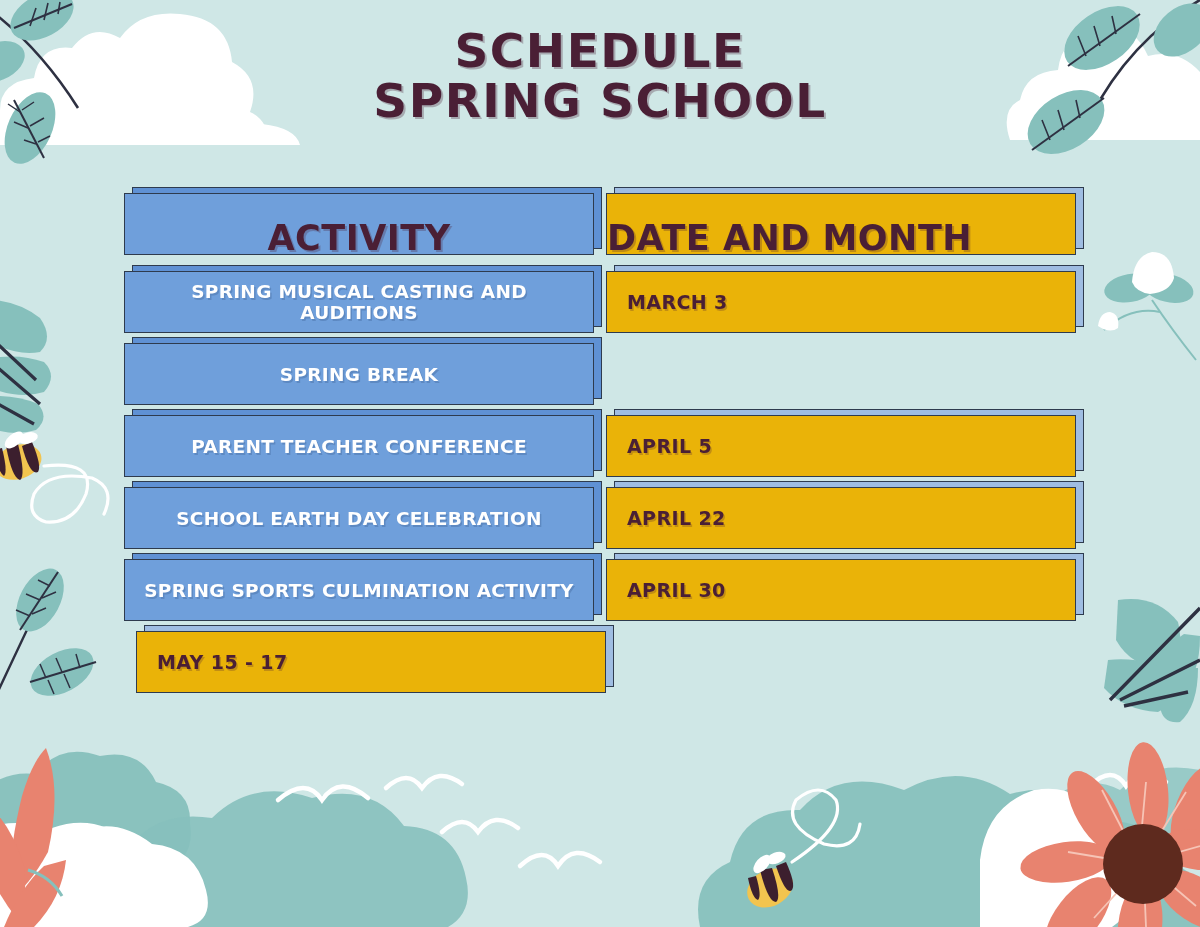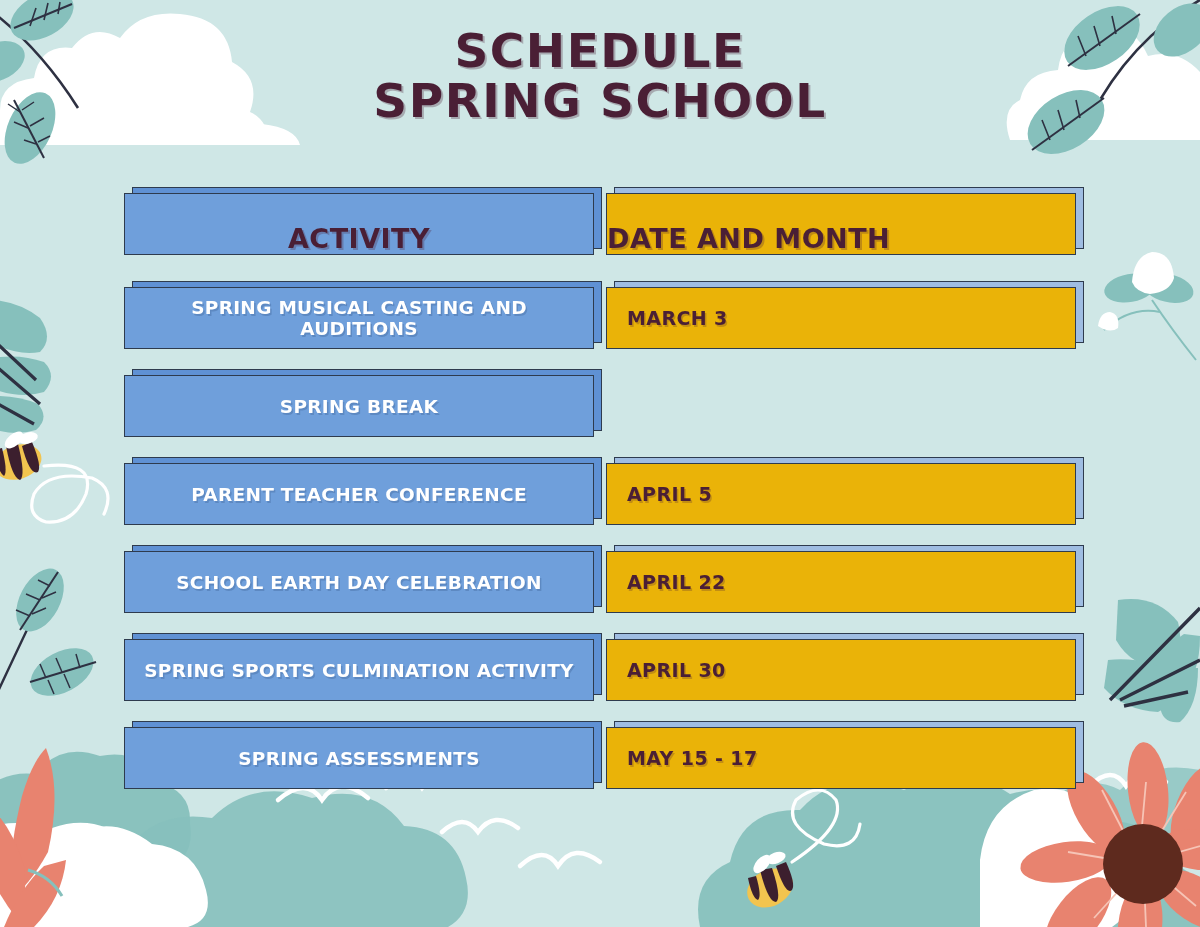--- a/index.html
+++ b/index.html
@@ -38,21 +38,21 @@
     left:124px; top:193px;
     width:952px;
     z-index:4;
   }
   .row {
     position:relative;
     display:flex;
     height:72px;
     margin-bottom:0;
   }
-  .row + .row { margin-top:16px;text-decoration:underline; }
+  .row + .row { margin-top:0;text-decoration:underline; }
 
   .cell {
     position:relative;
     height:62px;
   }
   .cell .back {
     position:absolute;
     left:8px; top:-6px;
     width:100%; height:100%;
     border:1.5px solid #2e3b4e;
@@ -66,21 +66,21 @@
     align-items:center;
   }
 
   
   .head-row { height:78px; }
   .head-cell { height:62px; }
   .head-cell .back { background:#ffffff; }
   .head-cell .front { background:#ffffff; justify-content:center; }
   .head-text {
     font-weight:bold;
-    font-size:27px;
+    font-size:35px;
     letter-spacing:0.5px;
     color:#4a1f35;
     text-transform:uppercase;
     text-shadow:2px 2px 0 rgba(74,31,53,0.28);
     margin-top:28px;
   }
 
   
   .col-activity { width:470px; }
   .col-activity .back  { background:#5f91d4; }
@@ -391,26 +391,20 @@
       </div>
       <div class="cell col-date">
         <div class="back"></div>
         <div class="front">
           <span class="date-text">APRIL 30</span>
         </div>
       </div>
     </div>
 
     <div class="row">
-      <div class="cell col-activity">
-        <div class="back"></div>
-        <div class="front">
-          <span class="act-text">SPRING ASSESSMENTS</span>
-        </div>
-      </div>
       <div class="cell col-date">
         <div class="back"></div>
         <div class="front">
           <span class="date-text">MAY 15 - 17</span>
         </div>
       </div>
     </div>
 
 
   </div>

